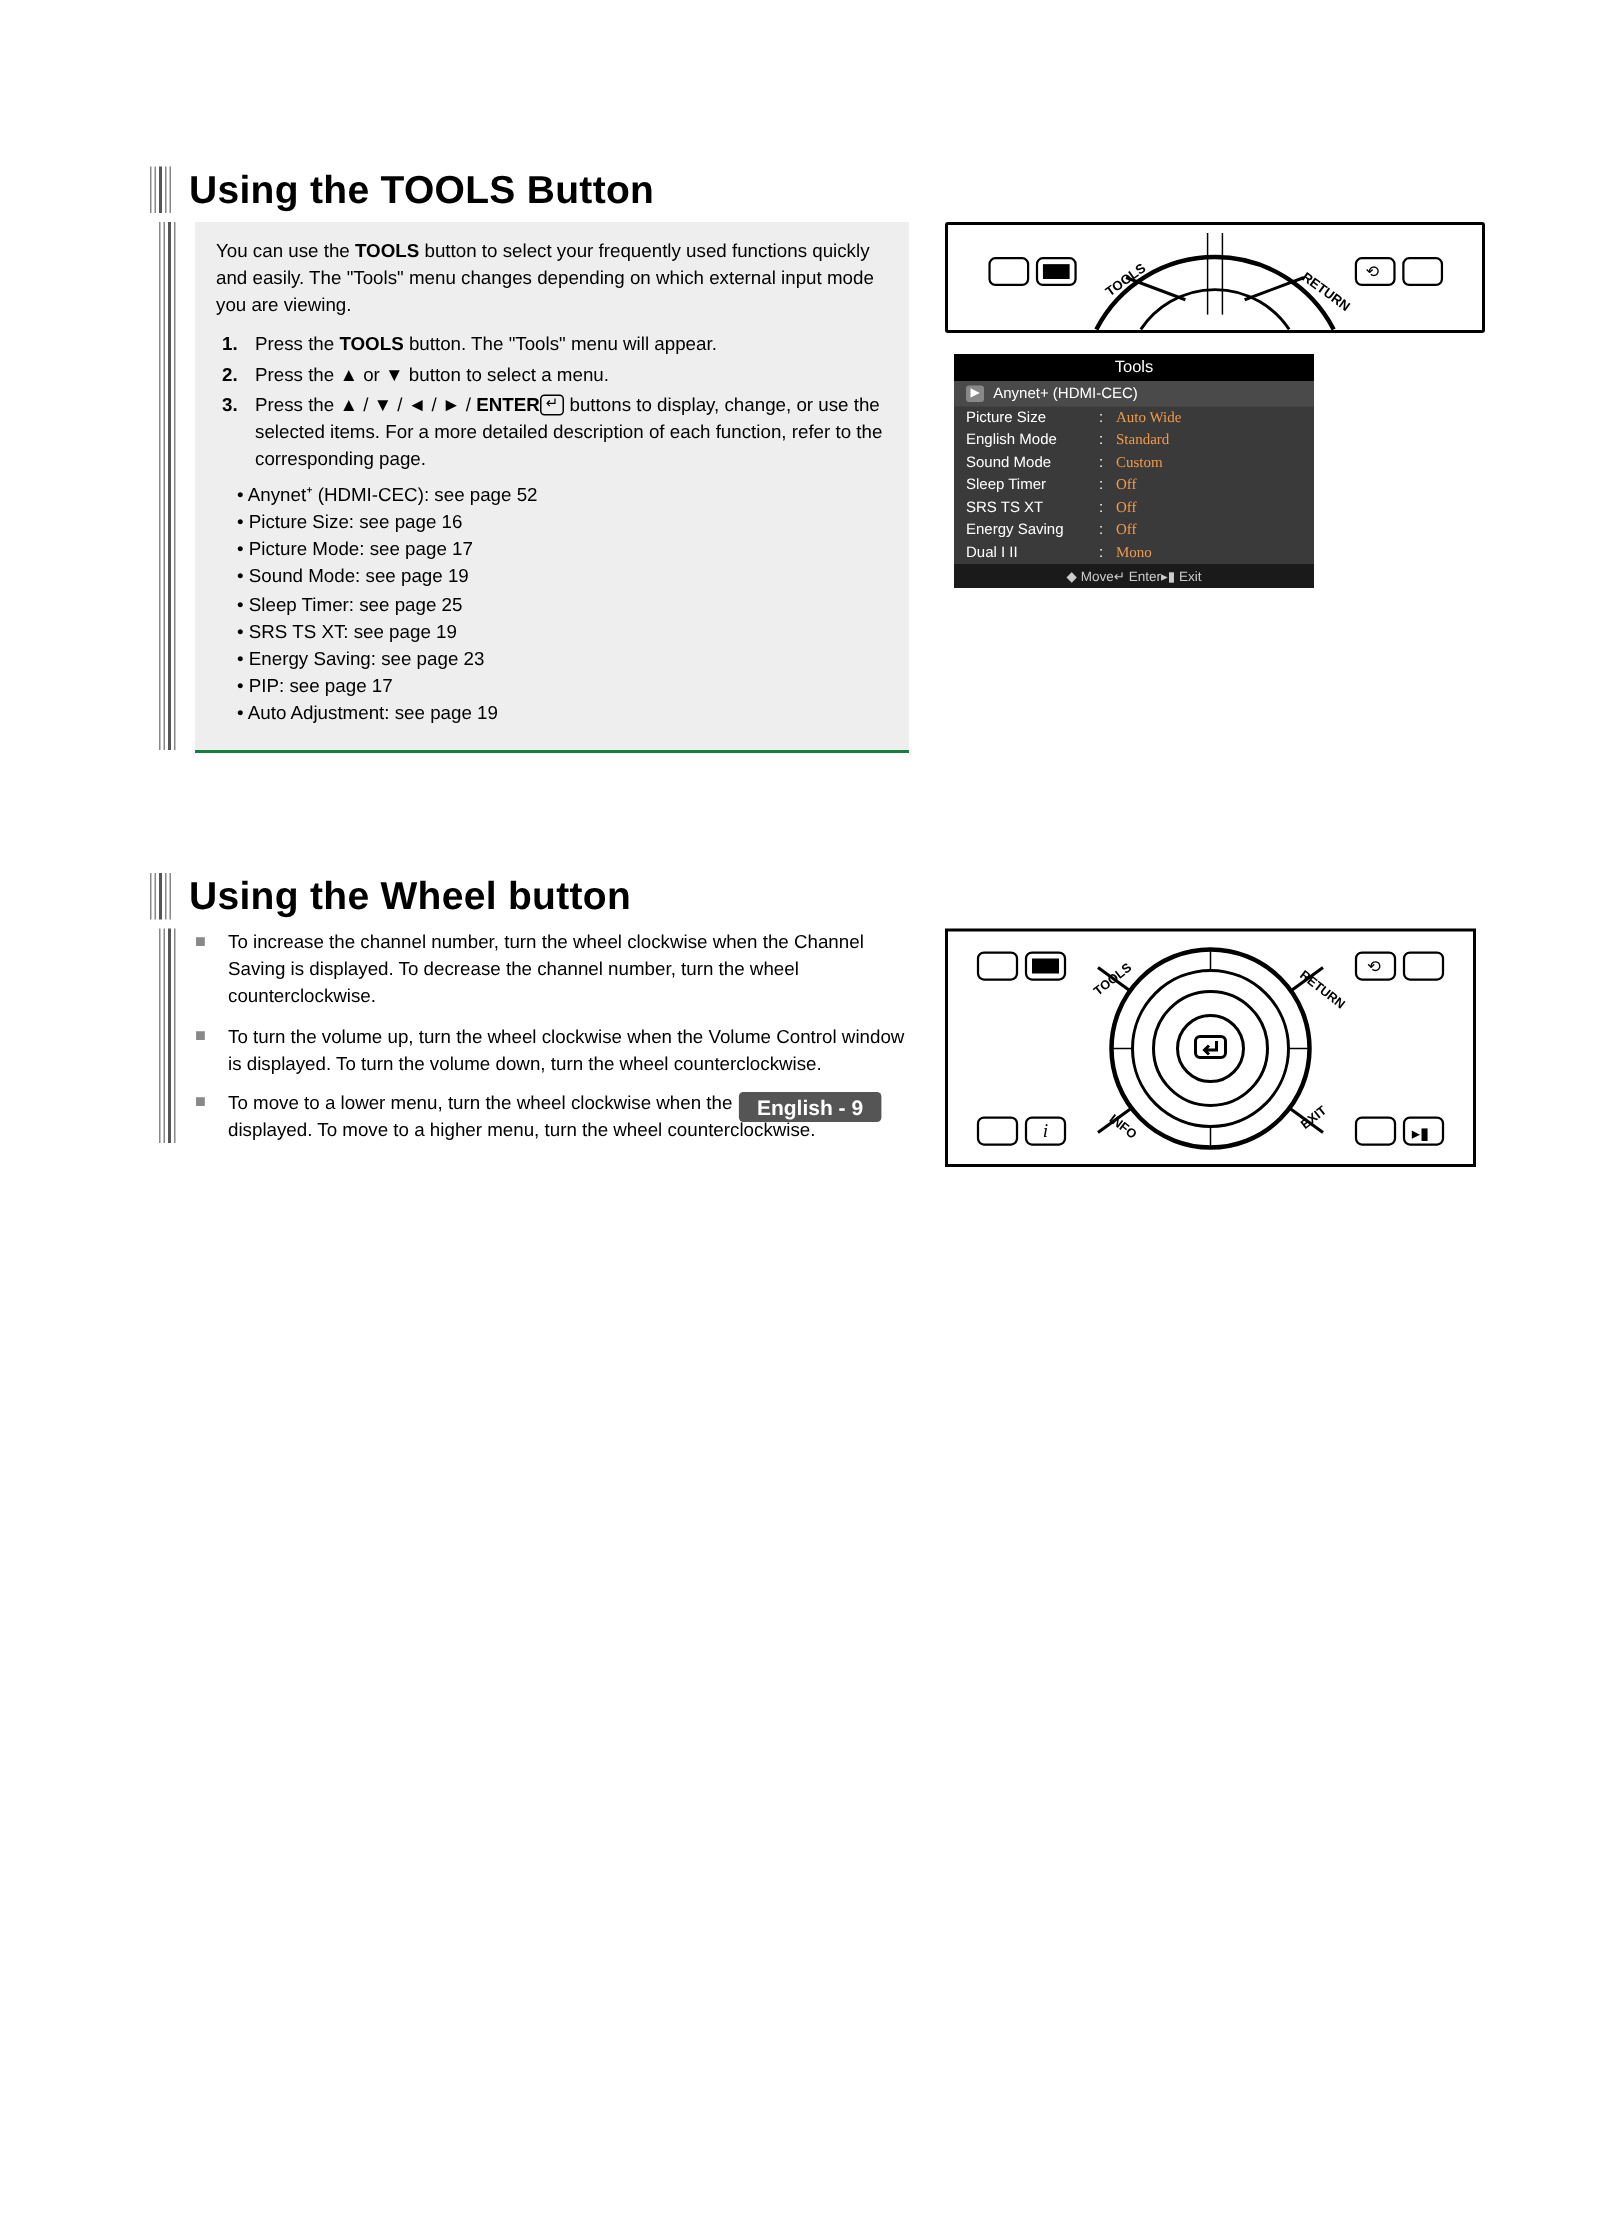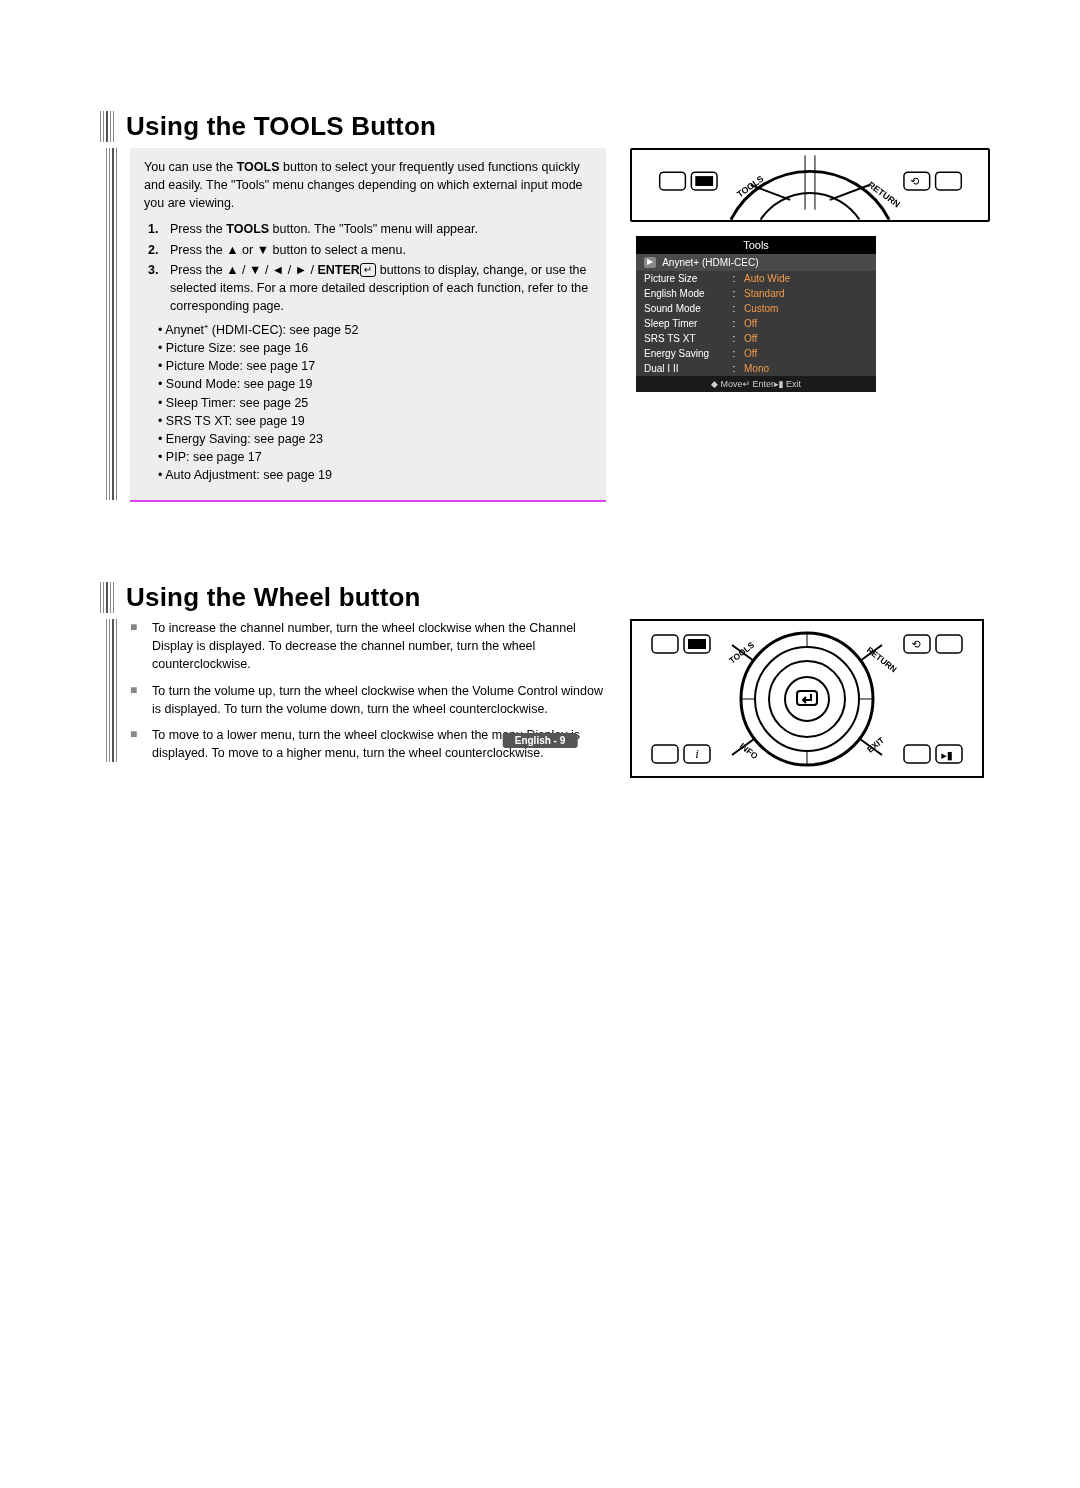--- a/index.html
+++ b/index.html
@@ -46,21 +46,21 @@
   }
   .left-col {
     flex: 1;
     margin-right: 24px;
   }
   .gray-box {
     background: #eeeeee;
     padding: 10px 14px 16px 14px;
     font-size: 12.5px;
     line-height: 1.45;
-    border-bottom: 2px solid #d946ef;
+    border-bottom: 2px solid #15803d;
     margin-left: 30px;
     position: relative;
   }
   .gray-box .left-bars {
     position: absolute;
     left: -24px;
     top: 0;
     bottom: 0;
     display: flex;
   }
@@ -105,21 +105,21 @@
     padding: 3px 8px;
     display: flex;
     justify-content: space-between;
   }
   .osd-row {
     display: flex;
     padding: 2px 8px;
   }
   .osd-label { flex: 0 0 80px; }
   .osd-colon { flex: 0 0 20px; text-align: center; }
-  .osd-val { flex: 1; color: #f29a4a; }
+  .osd-val { flex: 1; color: #f29a4a; font-family: Liberation Serif, serif; }
   .osd-bottom {
     background: #1a1a1a;
     padding: 3px 6px;
     font-size: 9px;
     display: flex;
     justify-content: center;
     color: #ccc;
   }
   .wheel-bullets {
     margin-left: 30px;
@@ -144,21 +144,21 @@
     position: relative;
     background: #fff;
   }
   .page-footer {
     position: absolute;
     left: 50%;
     transform: translateX(-50%);
     bottom: 150px;
     background: #555;
     color: #fff;
-    font-size: 10px;
+    font-size: 14px;
     font-weight: bold;
     padding: 2px 12px;
     border-radius: 3px;
   }
 </style>
 </head>
 <body>
 
 <div class="page">
 
@@ -307,21 +307,21 @@
       <div class="left-col">
         <div class="wheel-bullets">
           <div class="left-bars">
               <div class="stripe"></div>
               <div class="stripe"></div>
               <div class="stripe thick"></div>
               <div class="stripe"></div>
             </div>
           <div class="wb-item">
               <div class="wb-mark">■</div>
-              <div>To increase the channel number, turn the wheel clockwise when the Channel Display is displayed. To decrease the channel number, turn the wheel counterclockwise.</div>
+              <div>To increase the channel number, turn the wheel clockwise when the Channel Saving is displayed. To decrease the channel number, turn the wheel counterclockwise.</div>
             </div>
           <div class="wb-item">
               <div class="wb-mark">■</div>
               <div>To turn the volume up, turn the wheel clockwise when the Volume Control window is displayed. To turn the volume down, turn the wheel counterclockwise.</div>
             </div>
           <div class="wb-item">
               <div class="wb-mark">■</div>
               <div>To move to a lower menu, turn the wheel clockwise when the menu Display is displayed. To move to a higher menu, turn the wheel counterclockwise.</div>
             </div>
         </div>

